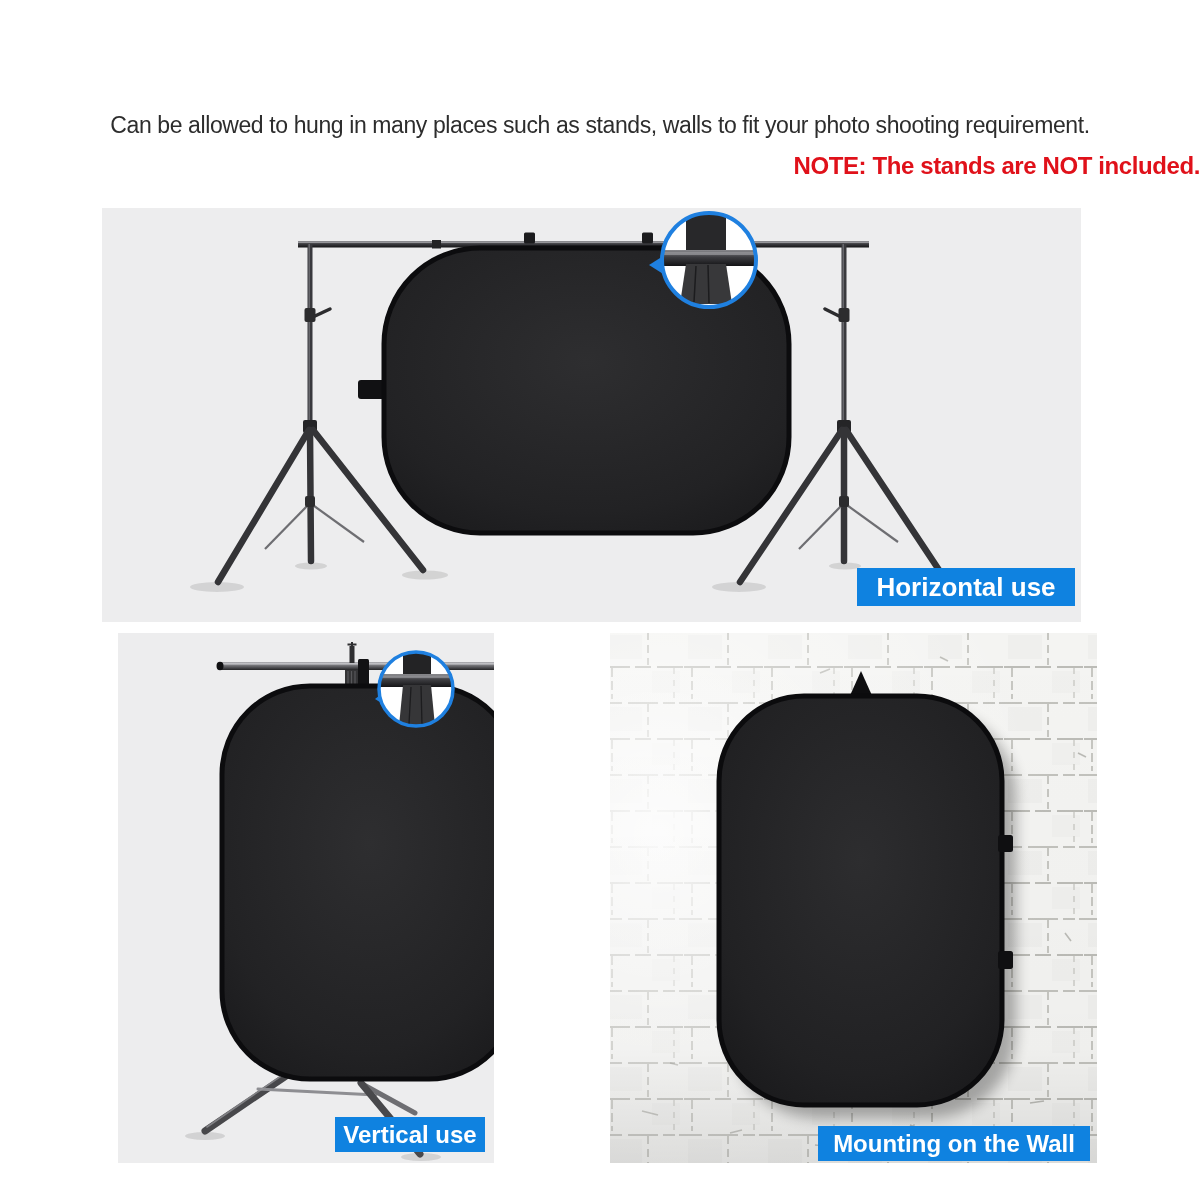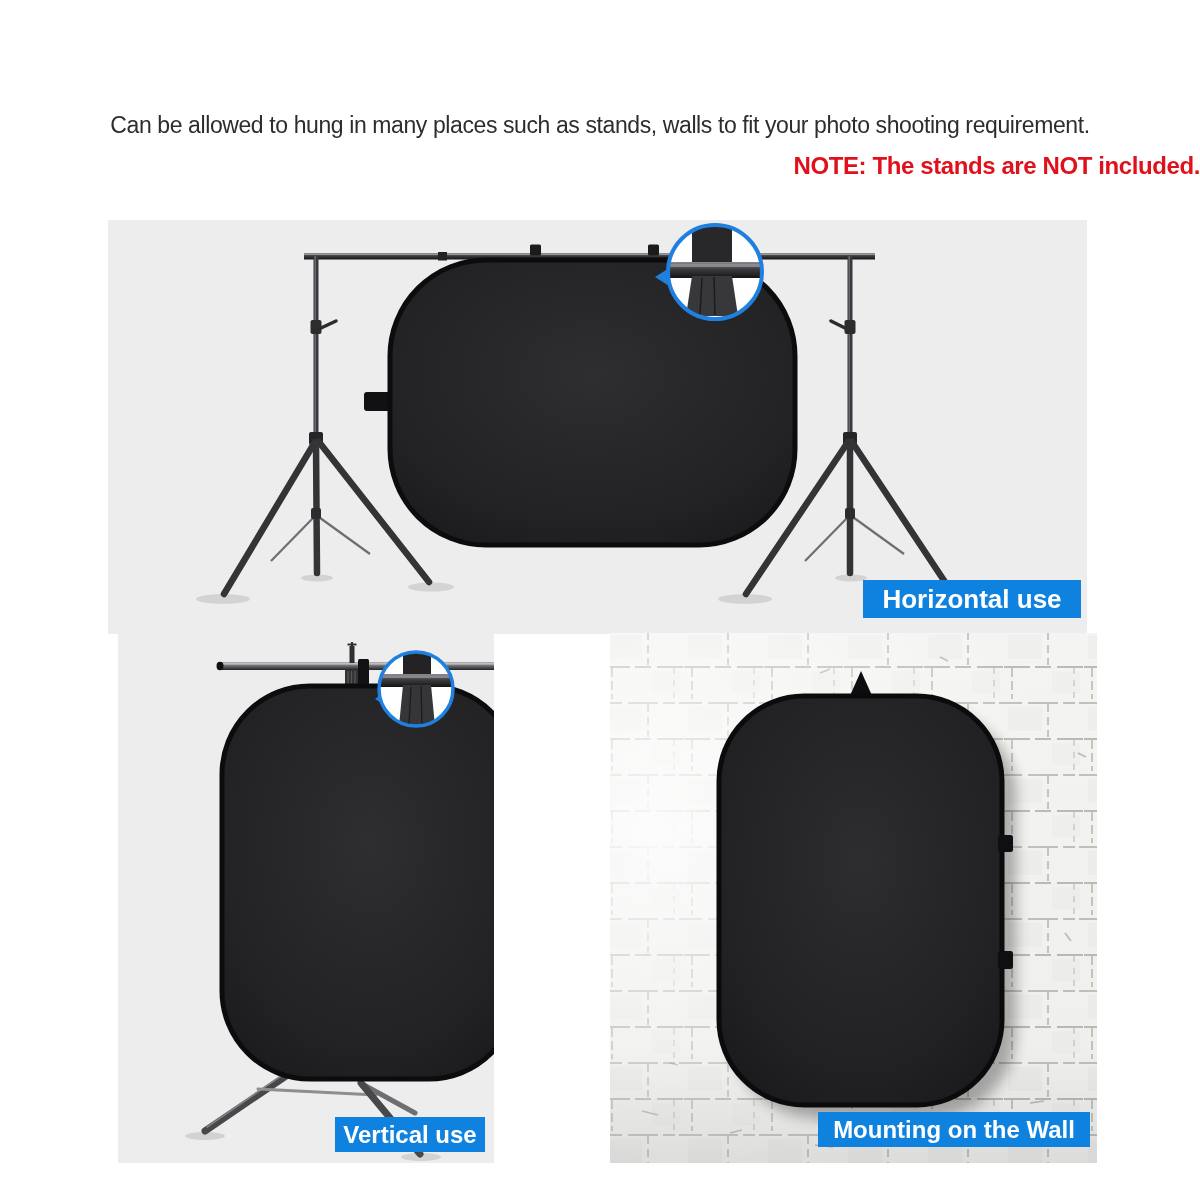--- a/index.html
+++ b/index.html
@@ -14,30 +14,30 @@
   .hero-sub{
     position:absolute;top:111px;left:0;width:100%;margin:0;text-align:center;
     font-size:23px;letter-spacing:-0.4px;color:#2d2d2d;line-height:28px;
   }
   .hero-note{
     position:absolute;top:151px;left:0;width:100%;margin:0;text-align:right;
     font-size:24px;font-weight:700;letter-spacing:-0.4px;color:#e0111a;line-height:30px;
   }
   .panel{position:absolute;background:#ededee;overflow:hidden;}
   .panel svg{position:absolute;left:0;top:0;display:block;}
-  .panel-top{left:108px;top:208px;width:979px;height:414px;margin-top:12px;}
+  .panel-top{left:102px;top:208px;width:979px;height:414px;}
   .panel-vert{left:118px;top:633px;width:376px;height:530px;}
   .panel-wall{left:610px;top:633px;width:487px;height:530px;background:#f1f1ef;}
   .badge{
     position:absolute;display:flex;align-items:center;justify-content:center;
     background:#0f82e0;color:#ffffff;font-weight:700;white-space:nowrap;
   }
   .badge-h{right:6px;bottom:16px;width:218px;height:38px;font-size:26px;}
   .badge-v{right:9px;bottom:11px;width:150px;height:35px;font-size:24px;}
-  .badge-w{right:7px;bottom:16px;width:272px;height:35px;font-size:24px;}
+  .badge-w{right:7px;bottom:2px;width:272px;height:35px;font-size:24px;}
 </style>
 </head>
 <body>
 
 <div class="page">
 
   <p class="hero-sub">Can be allowed to hung in many places such as stands, walls to fit your photo shooting requirement.</p>
   <p class="hero-note">NOTE: The stands are NOT included.</p>
 
   <section class="panel panel-top">

